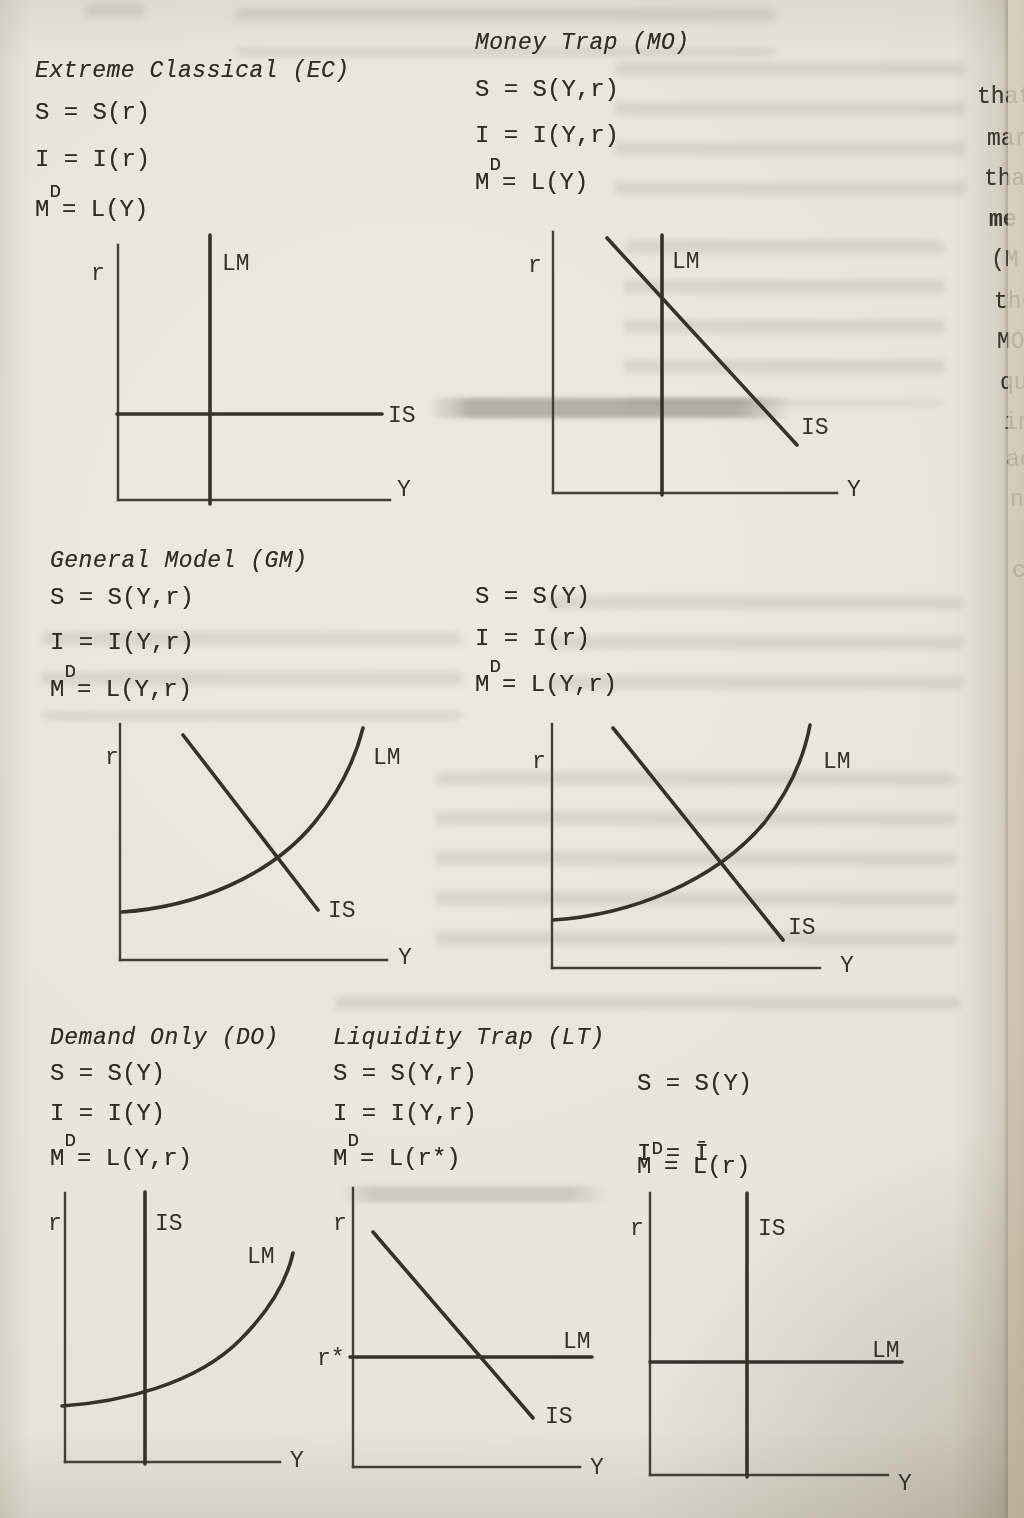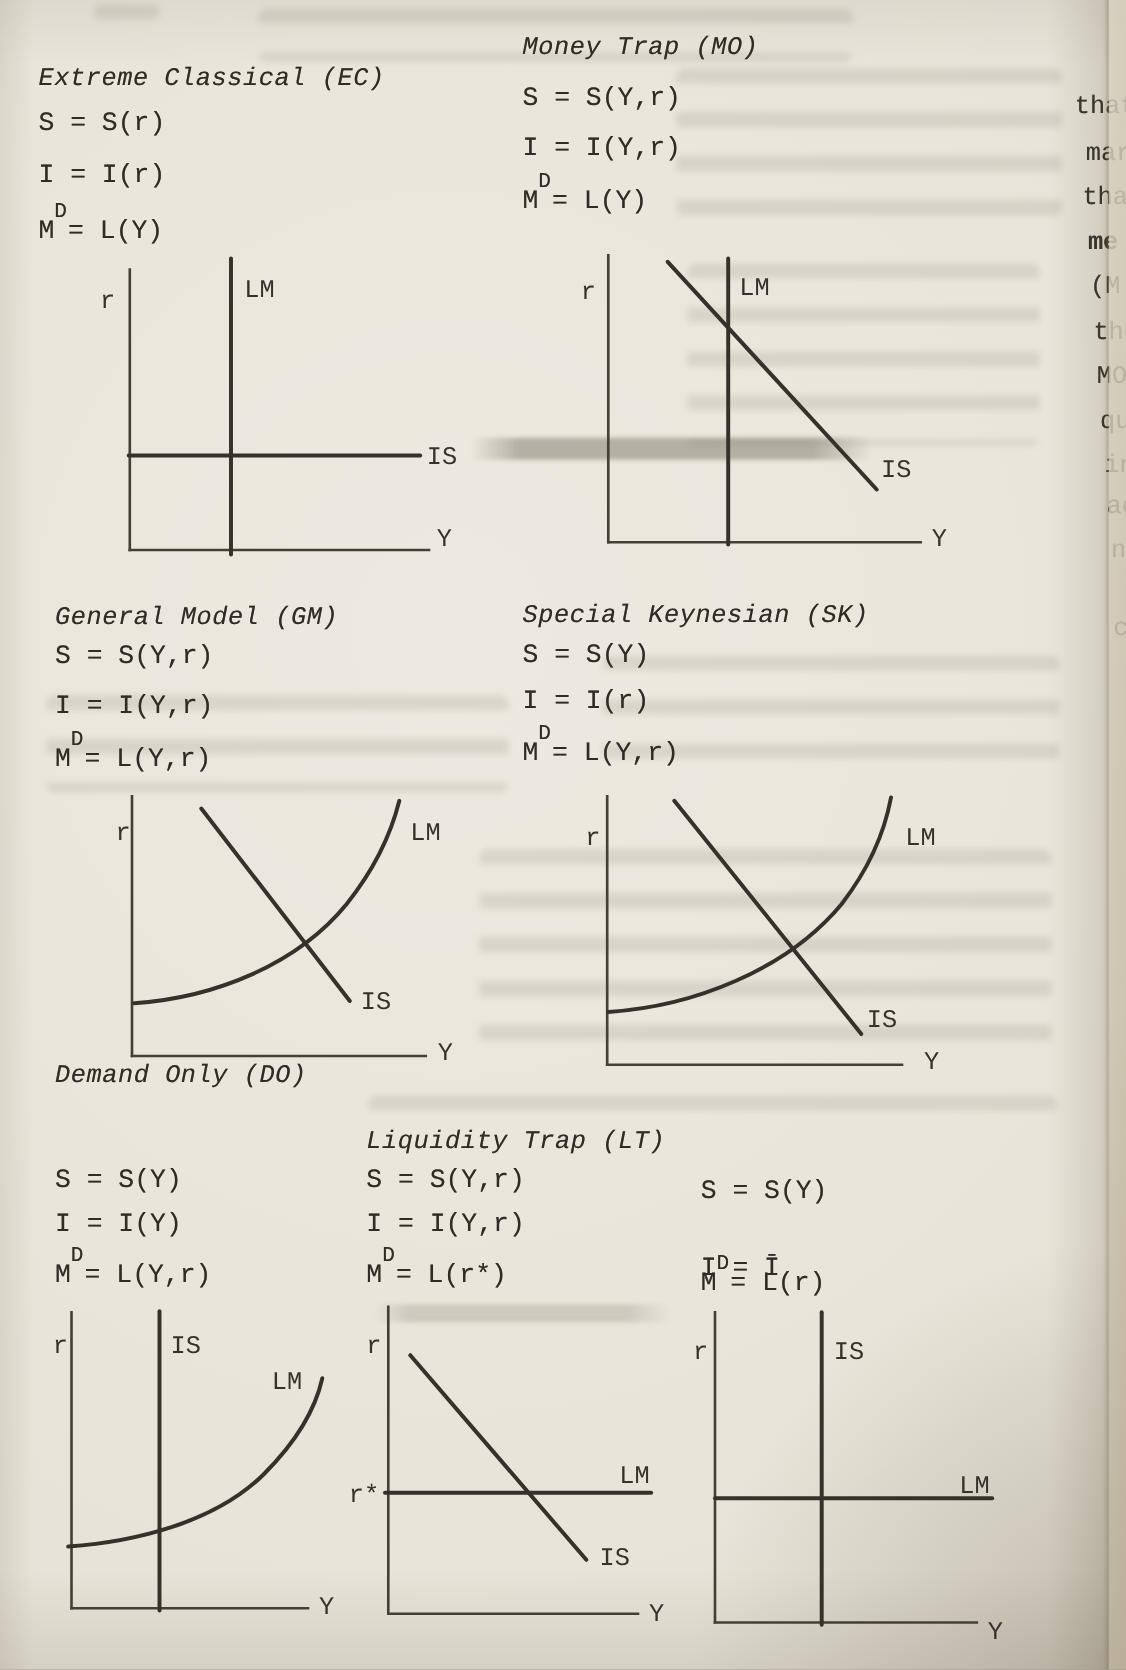--- a/index.html
+++ b/index.html
@@ -94,36 +94,35 @@
     <path class="ax" d="M25 2 V238"></path>
     <path class="ax" d="M25 238 H292"></path>
     <path class="crv" d="M27 190 C 100 185, 175 155, 220 100 C 248 65, 262 30, 268 6"></path>
     <path class="crv" d="M88 13 L223 188"></path>
     <text x="10" y="42">r</text>
     <text x="278" y="42">LM</text>
     <text x="233" y="195">IS</text>
     <text x="303" y="242">Y</text>
   </svg>
 
-  <div class="mtitle" style="left:475px;top:546px;">Special Keynesian (SK)</div>
   <div class="eq" style="left:475px;top:583px;">S = S(Y)</div>
   <div class="eq" style="left:475px;top:625px;">I = I(r)</div>
   <div class="eq" style="left:475px;top:666px;"><span>M</span><sup>D</sup><span>= L(Y,r)</span></div>
   <svg class="graph" style="left:520px;top:722px;" width="350" height="253" viewBox="0 0 350 253">
     <path class="ax" d="M32 2 V246"></path>
     <path class="ax" d="M32 246 H300"></path>
     <path class="crv" d="M33 198 C 110 193, 195 160, 245 100 C 272 65, 285 30, 290 3"></path>
     <path class="crv" d="M93 6 L263 218"></path>
     <text x="12" y="46">r</text>
     <text x="303" y="46">LM</text>
     <text x="268" y="212">IS</text>
     <text x="320" y="250">Y</text>
   </svg>
 
-  <div class="mtitle" style="left:50px;top:965px;">Demand Only (DO)</div>
+  <div class="mtitle" style="left:50px;top:1025px;">Demand Only (DO)</div>
   <div class="eq" style="left:50px;top:1060px;">S = S(Y)</div>
   <div class="eq" style="left:50px;top:1100px;">I = I(Y)</div>
   <div class="eq" style="left:50px;top:1140px;"><span>M</span><sup>D</sup><span>= L(Y,r)</span></div>
   <svg class="graph" style="left:40px;top:1185px;" width="290" height="285" viewBox="0 0 290 285">
     <path class="ax" d="M25 8 V277"></path>
     <path class="ax" d="M25 277 H240"></path>
     <path class="crv" d="M105 7 V279"></path>
     <path class="crv" d="M22 221 C 80 217, 155 200, 200 155 C 230 125, 247 95, 253 68"></path>
     <text x="8" y="45">r</text>
     <text x="115" y="45">IS</text>

